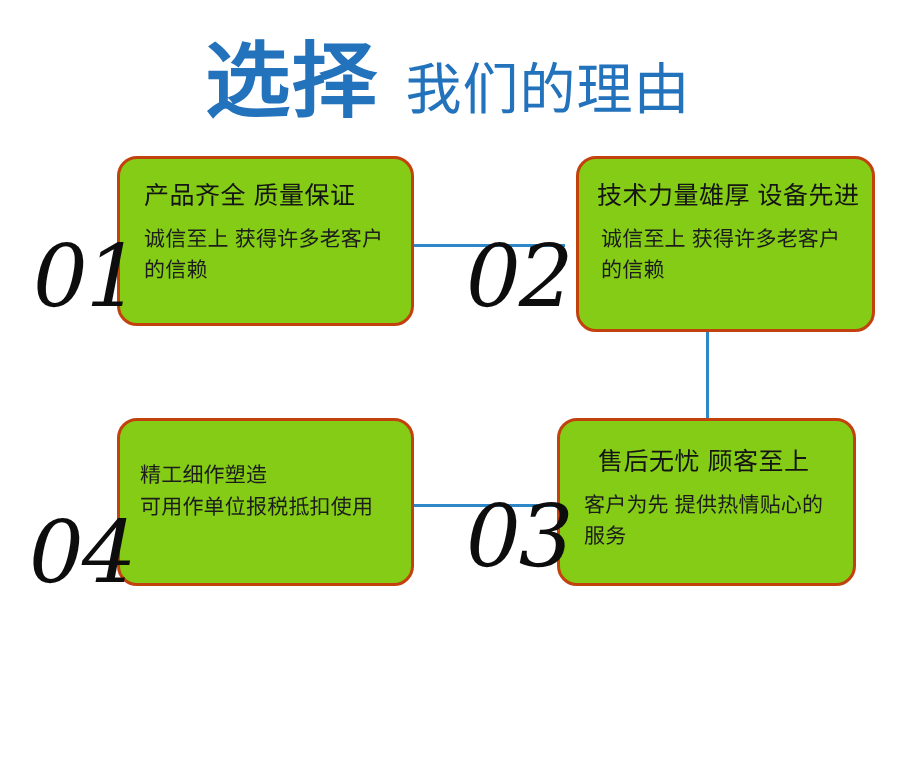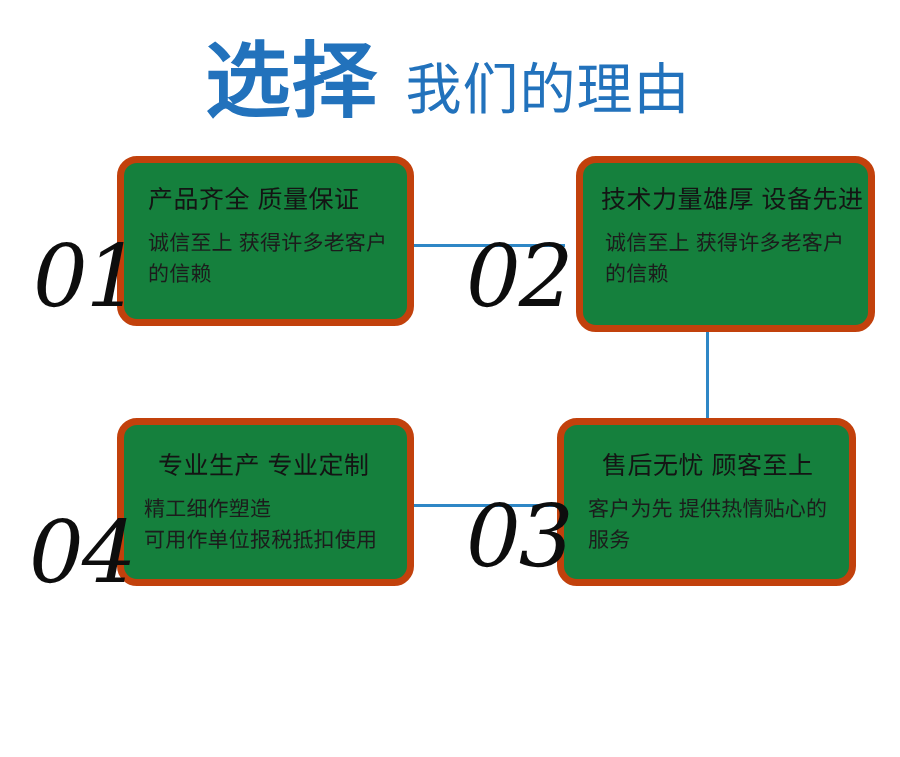--- a/index.html
+++ b/index.html
@@ -78,22 +78,22 @@
     left: 405px;
     top: 504px;
     width: 160px;
     height: 3px;
   }
 
   
   .card {
     position: absolute;
     box-sizing: border-box;
-    background: #15803d;
-    border: 7px solid #c2410c;
+    background: #84cc16;
+    border: 3px solid #c2410c;
     border-radius: 20px;
     padding: 16px 18px;
   }
   .card-01 { left: 117px; top: 156px;  width: 297px; height: 170px; }
   .card-02 { left: 552px; top: 156px;  width: 299px; height: 176px; margin-left: 24px; }
   .card-04 { left: 117px; top: 418px;  width: 297px; height: 168px; }
   .card-03 { left: 557px; top: 418px;  width: 299px; height: 168px; }
 
   .card-inner {
     position: absolute;
@@ -212,21 +212,20 @@
       <div class="card-body">
         <span class="line">诚信至上 获得许多老客户</span>
         <span class="line">的信赖</span>
       </div>
     </div>
   </div>
   <div class="numeral num-02">02</div>
 
   <div class="card card-04">
     <div class="card-inner">
-      <div class="card-title">专业生产 专业定制</div>
       <div class="card-body">
         <span class="line">精工细作塑造</span>
         <span class="line">可用作单位报税抵扣使用</span>
       </div>
     </div>
   </div>
   <div class="numeral num-04">04</div>
 
   <div class="card card-03">
     <div class="card-inner">

